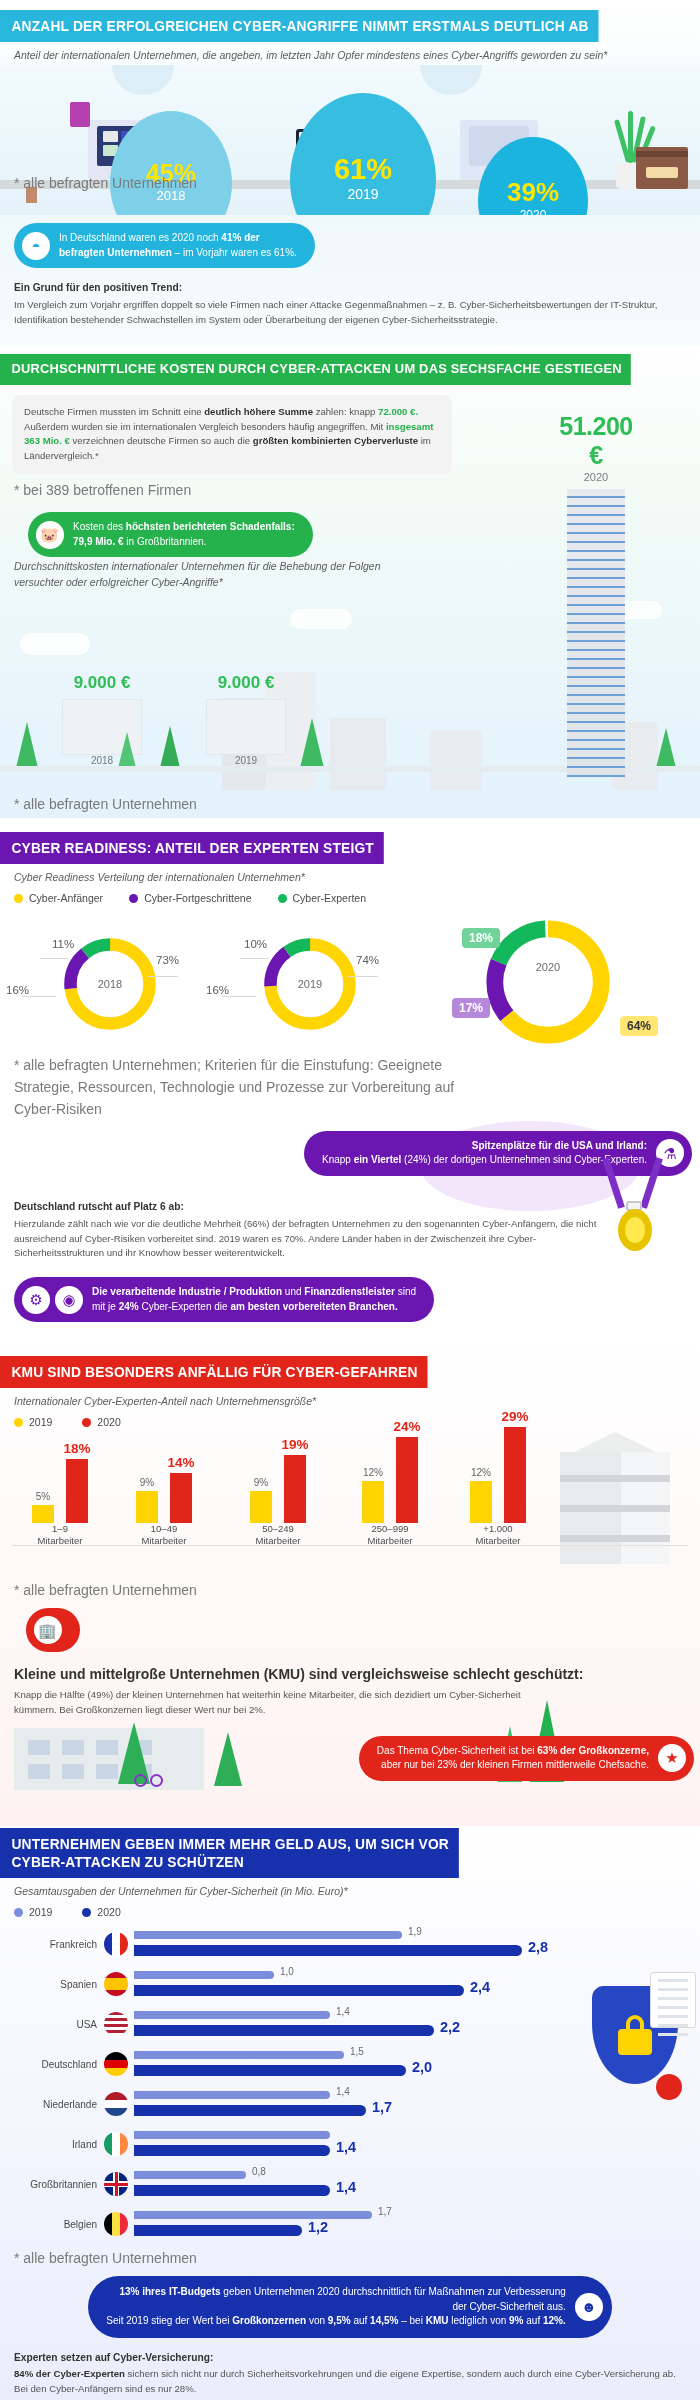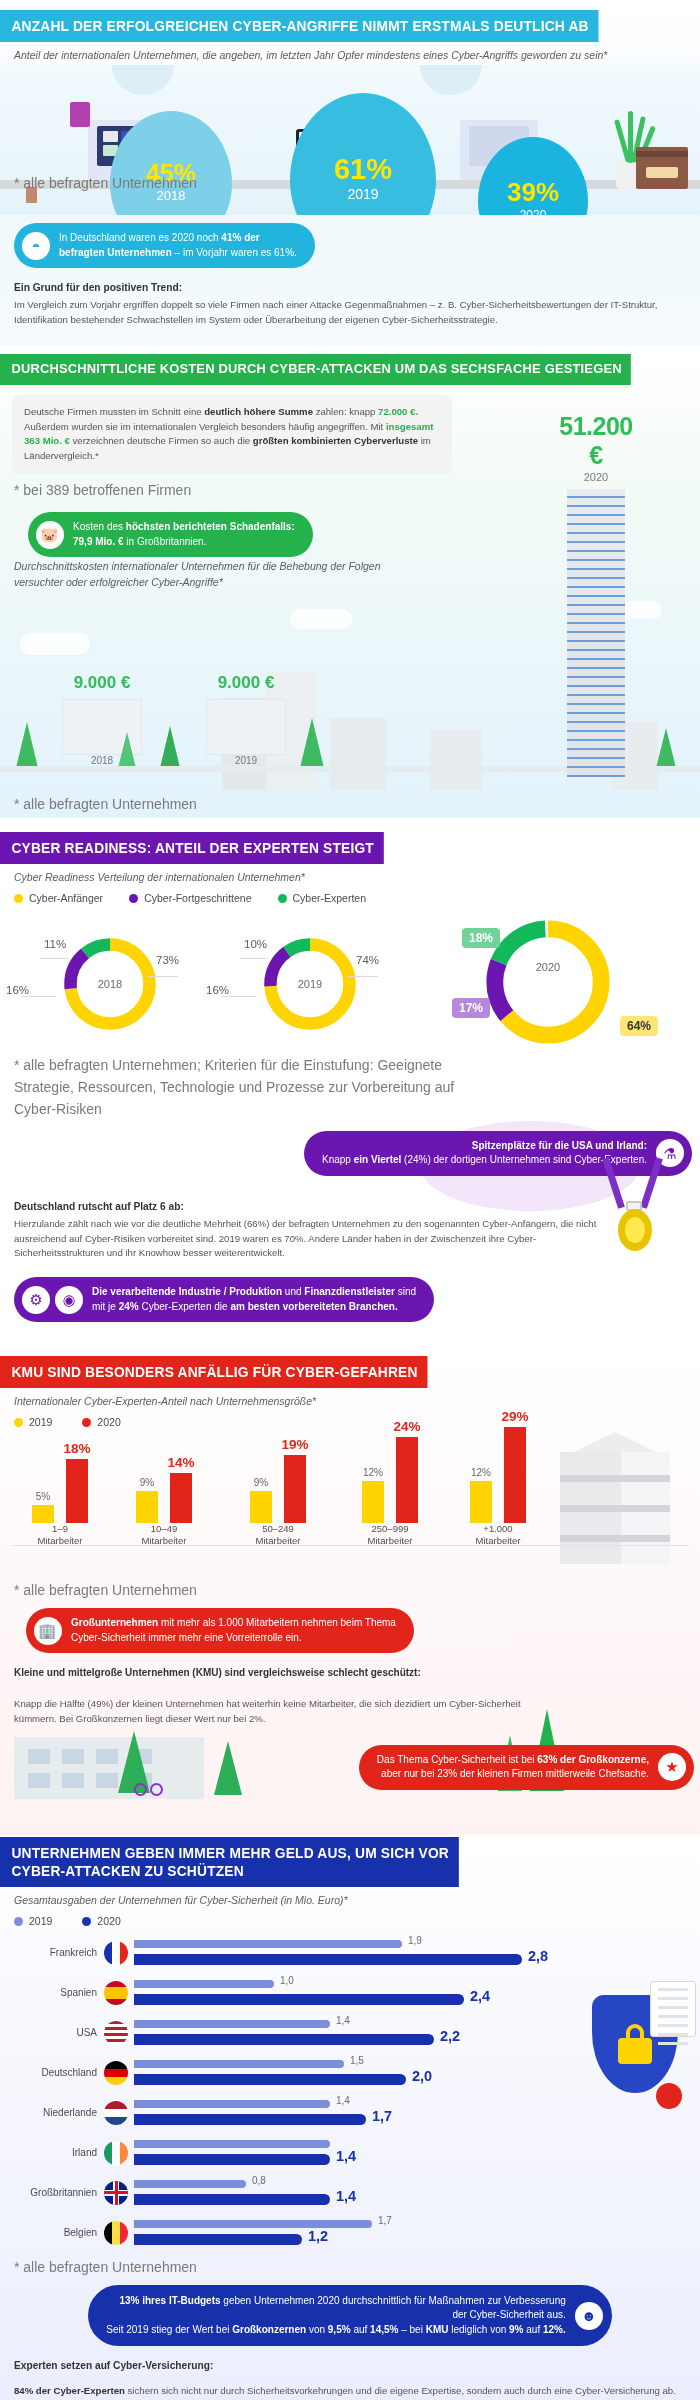--- a/index.html
+++ b/index.html
@@ -418,21 +418,21 @@
 
     <div class="donut" style="left:58px;top:22px;width:104px;height:116px">
       <svg viewBox="0 0 100 100" width="104" height="116">
         <circle cx="50" cy="50" r="38" fill="none" stroke="#ffd400" stroke-width="12" stroke-dasharray="174.3 64.4" transform="rotate(-90 50 50)"></circle>
         <circle cx="50" cy="50" r="38" fill="none" stroke="#6b16b0" stroke-width="12" stroke-dasharray="38.2 200.5" stroke-dashoffset="-174.3" transform="rotate(-90 50 50)"></circle>
         <circle cx="50" cy="50" r="38" fill="none" stroke="#13b85b" stroke-width="12" stroke-dasharray="26.3 212.4" stroke-dashoffset="-212.5" transform="rotate(-90 50 50)"></circle>
       </svg>
       <div class="yr">2018</div>
     </div>
     <div class="leaderline" style="left:40px;top:54px;width:28px"></div>
-    <div class="dlabel" style="left:44px;top:34px">11%</div>
+    <div class="dlabel" style="left:52px;top:34px">11%</div>
     <div class="leaderline" style="left:22px;top:92px;width:34px"></div>
     <div class="dlabel" style="left:6px;top:80px">16%</div>
     <div class="leaderline" style="left:148px;top:72px;width:30px"></div>
     <div class="dlabel" style="left:156px;top:50px">73%</div>
 
     <div class="donut" style="left:258px;top:22px;width:104px;height:116px">
       <svg viewBox="0 0 100 100" width="104" height="116">
         <circle cx="50" cy="50" r="38" fill="none" stroke="#ffd400" stroke-width="12" stroke-dasharray="176.7 62.0" transform="rotate(-90 50 50)"></circle>
         <circle cx="50" cy="50" r="38" fill="none" stroke="#6b16b0" stroke-width="12" stroke-dasharray="38.2 200.5" stroke-dashoffset="-176.7" transform="rotate(-90 50 50)"></circle>
         <circle cx="50" cy="50" r="38" fill="none" stroke="#13b85b" stroke-width="12" stroke-dasharray="23.9 214.8" stroke-dashoffset="-214.9" transform="rotate(-90 50 50)"></circle>
@@ -589,29 +589,25 @@
       </div>
       <div class="cat">+1.000<br>Mitarbeiter</div>
     </div>
   </div>
 
   <div class="footnote" style="margin-top:-2px">* alle befragten Unternehmen</div>
 
   <div style="padding:10px 0 0 26px">
     <div class="pill red" style="max-width:460px">
       <span class="ico">🏢</span>
-      <span>
-        <b>Großunternehmen</b><span> mit mehr als 1.000 Mitarbeitern nehmen beim Thema</span><br>
-        <span>Cyber-Sicherheit immer mehr eine Vorreiterrolle ein.</span>
-      </span>
     </div>
   </div>
 
   <div style="padding:12px 14px 0 14px">
-    <div class="body-txt" style="font-weight:bold;color:#333;font-size:10px;margin-bottom:16px">Kleine und mittelgroße Unternehmen (KMU) sind vergleichsweise schlecht geschützt:</div>
+    <div class="body-txt" style="font-weight:bold;color:#333;font-size:14px;margin-bottom:2px">Kleine und mittelgroße Unternehmen (KMU) sind vergleichsweise schlecht geschützt:</div>
     <div class="body-txt" style="max-width:540px">Knapp die Hälfte (49%) der kleinen Unternehmen hat weiterhin keine Mitarbeiter, die sich dezidiert um Cyber-Sicherheit kümmern. Bei Großkonzernen liegt dieser Wert nur bei 2%.</div>
   </div>
 
   <div style="position:relative;height:96px;margin-top:4px">
     <div style="position:absolute;left:14px;top:6px;width:190px;height:62px;background:#e6ebee">
       <div class="housewin" style="left:14px;top:12px;width:22px;height:15px"></div>
       <div class="housewin" style="left:48px;top:12px;width:22px;height:15px"></div>
       <div class="housewin" style="left:82px;top:12px;width:22px;height:15px"></div>
       <div class="housewin" style="left:116px;top:12px;width:22px;height:15px"></div>
       <div class="housewin" style="left:14px;top:36px;width:22px;height:15px"></div>
@@ -800,21 +796,21 @@
       <span class="ico">☻</span>
       <span>
         <b>13% ihres IT-Budgets</b><span> geben Unternehmen 2020 durchschnittlich für Maßnahmen zur Verbesserung</span><br>
         <span>der Cyber-Sicherheit aus.</span><br>
         <span>Seit 2019 stieg der Wert bei </span><b>Großkonzernen</b><span> von </span><b>9,5%</b><span> auf </span><b>14,5%</b><span> – bei </span><b>KMU</b><span> lediglich von </span><b>9%</b><span> auf </span><b>12%.</b>
       </span>
     </div>
   </div>
 
   <div style="padding:12px 14px 0 14px">
-    <div class="body-txt" style="font-weight:bold;color:#333;font-size:10.2px;margin-bottom:10px">Experten setzen auf Cyber-Versicherung:</div>
+    <div class="body-txt" style="font-weight:bold;color:#333;font-size:10.2px;margin-bottom:2px">Experten setzen auf Cyber-Versicherung:</div>
     <div class="body-txt">
       <b>84% der Cyber-Experten</b><span> sichern sich nicht nur durch Sicherheitsvorkehrungen und die eigene Expertise, sondern auch durch eine Cyber-Versicherung ab. Bei den Cyber-Anfängern sind es nur 28%.</span>
     </div>
   </div>
 
   <div style="padding:12px 0 4px 26px">
     <div class="pill blue" style="max-width:600px">
       <span class="ico">▥</span>
       <span>
         <span>72% der Firmen planen eine weitere Erhöhung der Ausgaben für Cyber-Sicherheit in 2021 –</span><br>

